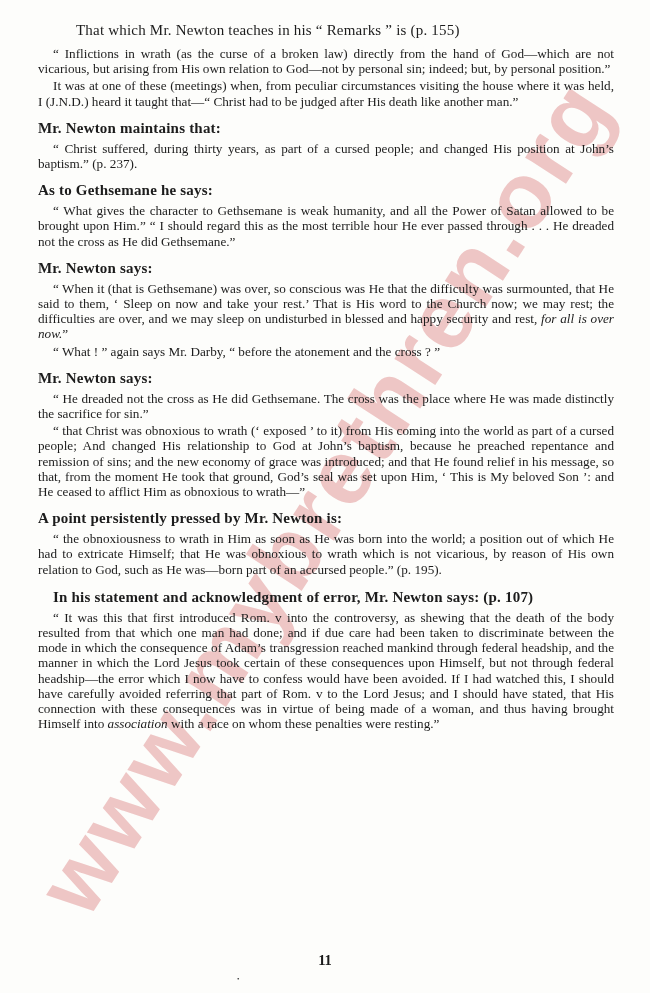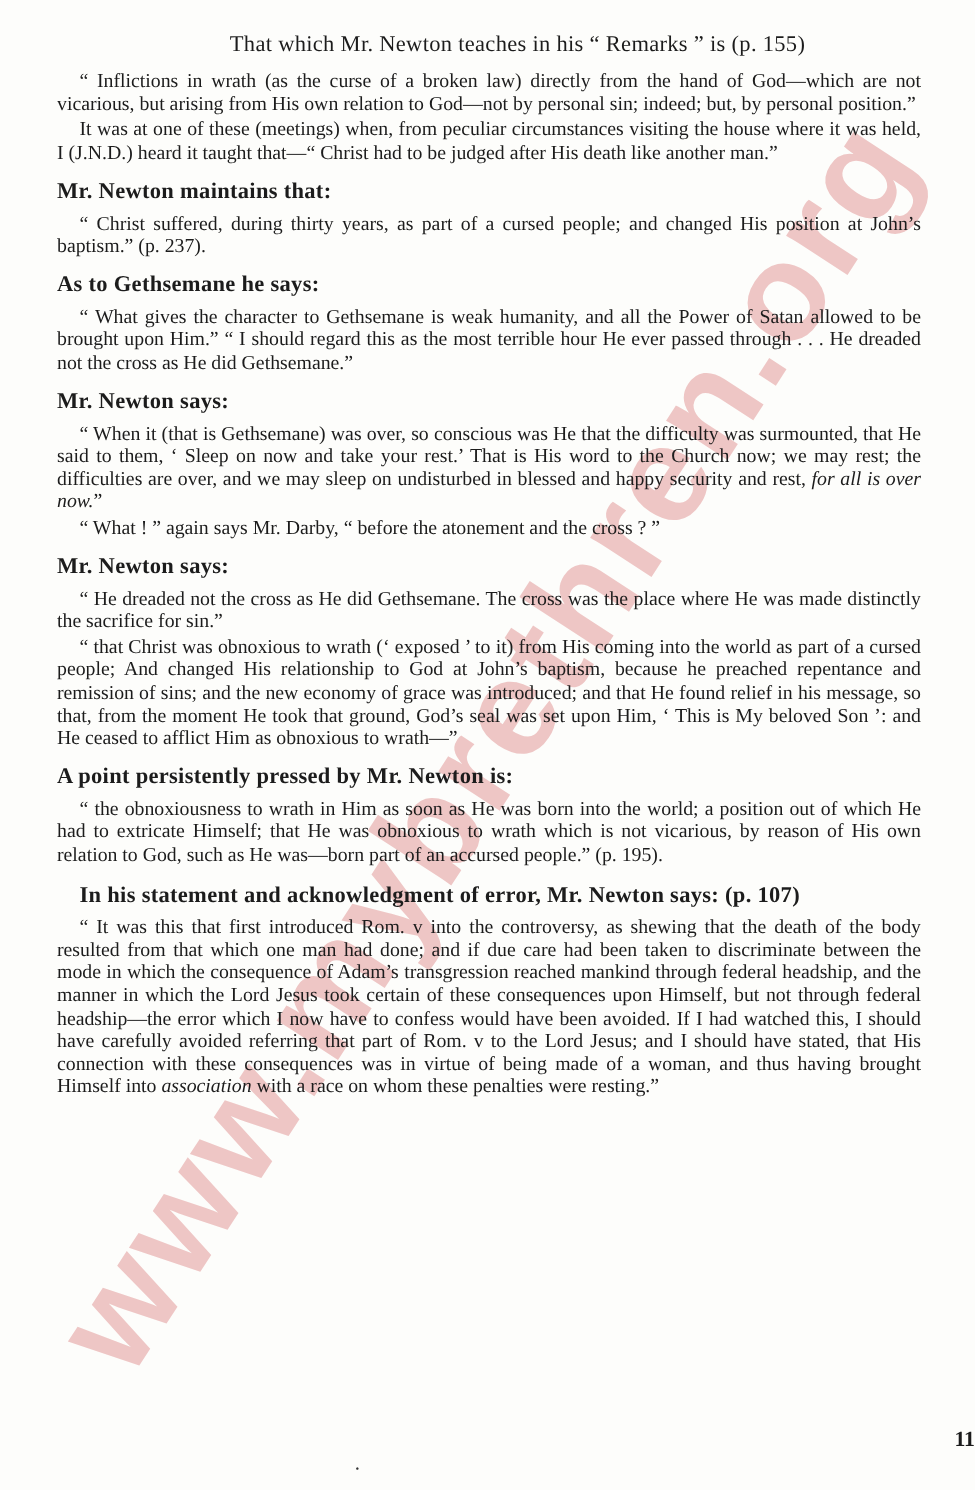--- a/index.html
+++ b/index.html
@@ -18,21 +18,20 @@
   .content{
     position:absolute;
     left:38px;right:36px;top:22px;
   }
   .blk{margin:0;}
   .blk.lead{
     font-size:15px;
     text-indent:38px;
     margin:0 0 7px 0;
     letter-spacing:0.2px;
-    text-align:center;
   }
   .blk.heading{
     font-size:15px;
     font-weight:bold;
     margin:11px 0 4px 0;
     letter-spacing:0.2px;
     text-align:left;
   }
   .blk.heading.indent{
     text-indent:15px;
@@ -57,21 +56,21 @@
     letter-spacing:3px;
     white-space:nowrap;
     color:rgba(206,73,73,0.30);
     pointer-events:none;
     user-select:none;
   }
   .pageno{
     position:absolute;
     left:0;right:0;
     bottom:24px;
-    text-align:right;
+    text-align:center;
     font-size:14.5px;
     font-weight:bold;
   }
   .print-mark{
     position:absolute;
     left:237px;
     bottom:10px;
     font-size:7px;
     color:#333;
   }

